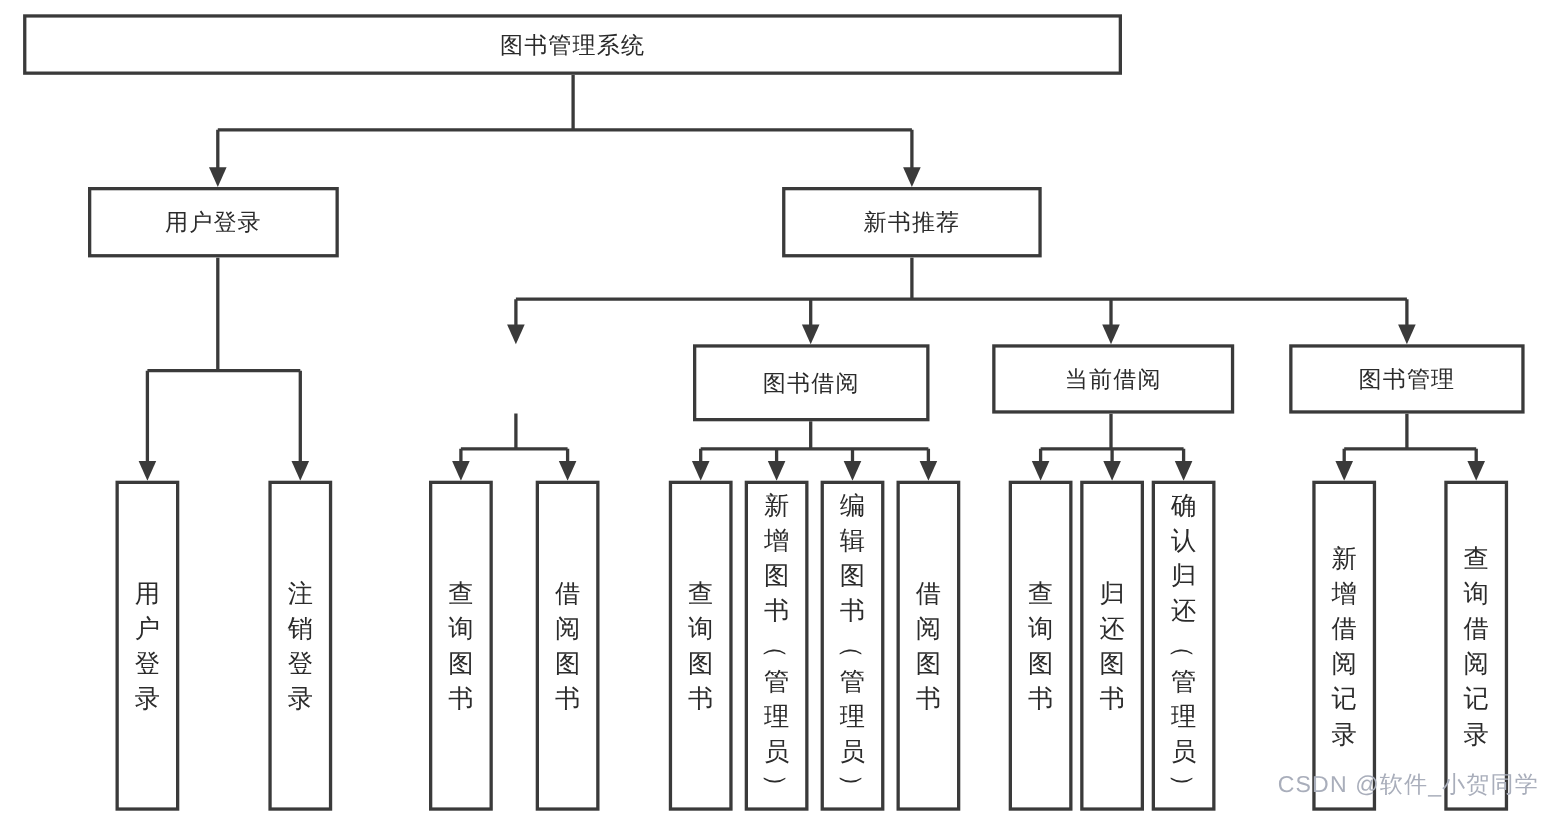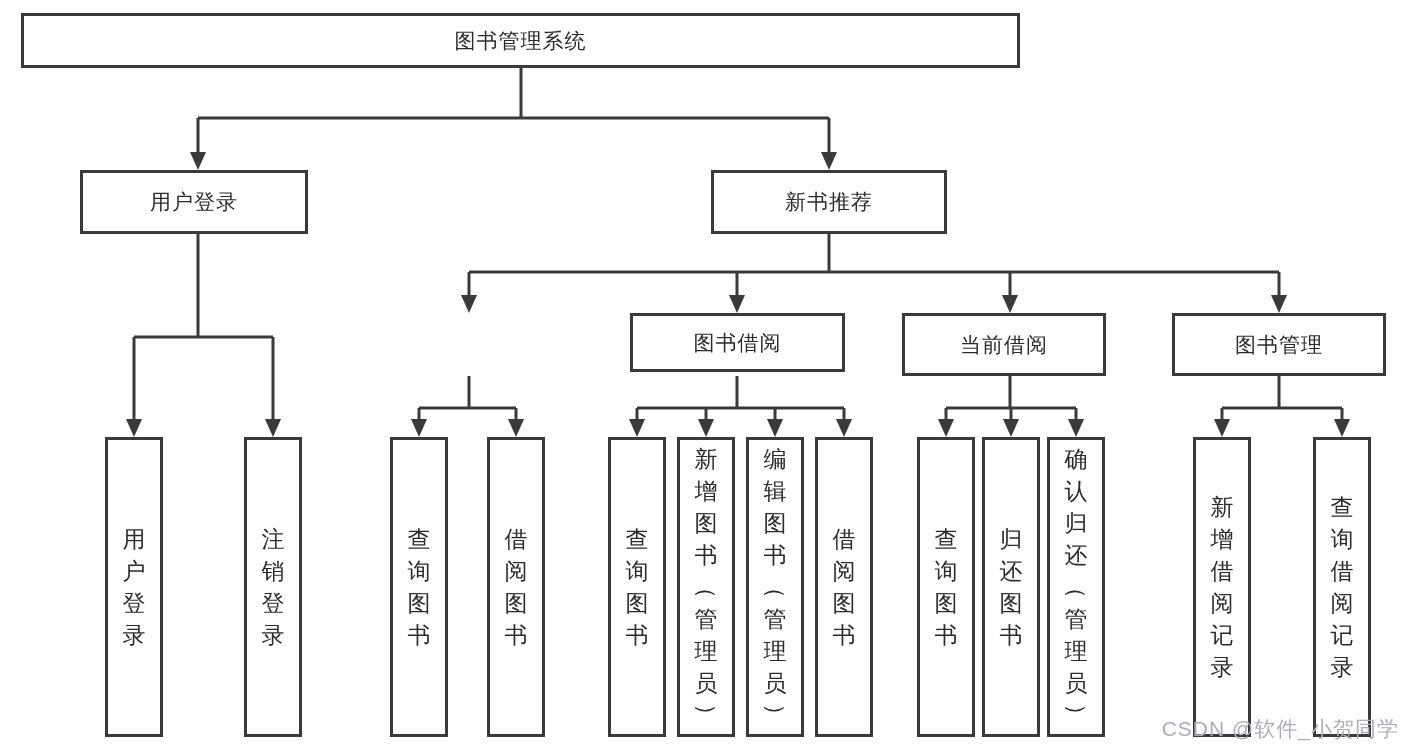--- a/index.html
+++ b/index.html
@@ -29,21 +29,21 @@
     justify-content:center;
     color:var(--text);
   }
   .node.h{font-size:21px;letter-spacing:1px;}
   .node.v{flex-direction:column;font-size:23px;}
   .node.v .label{display:flex;flex-direction:column;align-items:center;}
   .ch{display:block;line-height:32px;text-align:center;}
   .ch.rot{transform:rotate(90deg);}
   .watermark{
     position:absolute;
-    right:6px;bottom:4px;
+    right:6px;bottom:20px;
     z-index:3;
     font-size:21px;
     color:var(--wm);
     letter-spacing:1px;
     white-space:nowrap;
     text-align:center;
   }
 </style>
 </head>
 <body>
@@ -97,24 +97,24 @@
     <span class="label">图书管理系统</span>
   </div>
 
   <div class="node h" style="left:80px;top:170px;width:228px;height:64px">
     <span class="label">用户登录</span>
   </div>
   <div class="node h" style="left:711px;top:170px;width:236px;height:64px">
     <span class="label">新书推荐</span>
   </div>
 
-  <div class="node h" style="left:630px;top:313px;width:215px;height:59px">
+  <div class="node h" style="left:630px;top:313px;width:215px;height:70px">
     <span class="label">图书借阅</span>
   </div>
-  <div class="node h" style="left:902px;top:313px;width:204px;height:63px">
+  <div class="node h" style="left:902px;top:313px;width:220px;height:63px">
     <span class="label">当前借阅</span>
   </div>
   <div class="node h" style="left:1172px;top:313px;width:214px;height:63px">
     <span class="label">图书管理</span>
   </div>
 
   <div class="node v" style="left:105px;top:437px;width:58px;height:300px">
     <span class="label">
         <span class="ch">用</span>
         <span class="ch">户</span>

